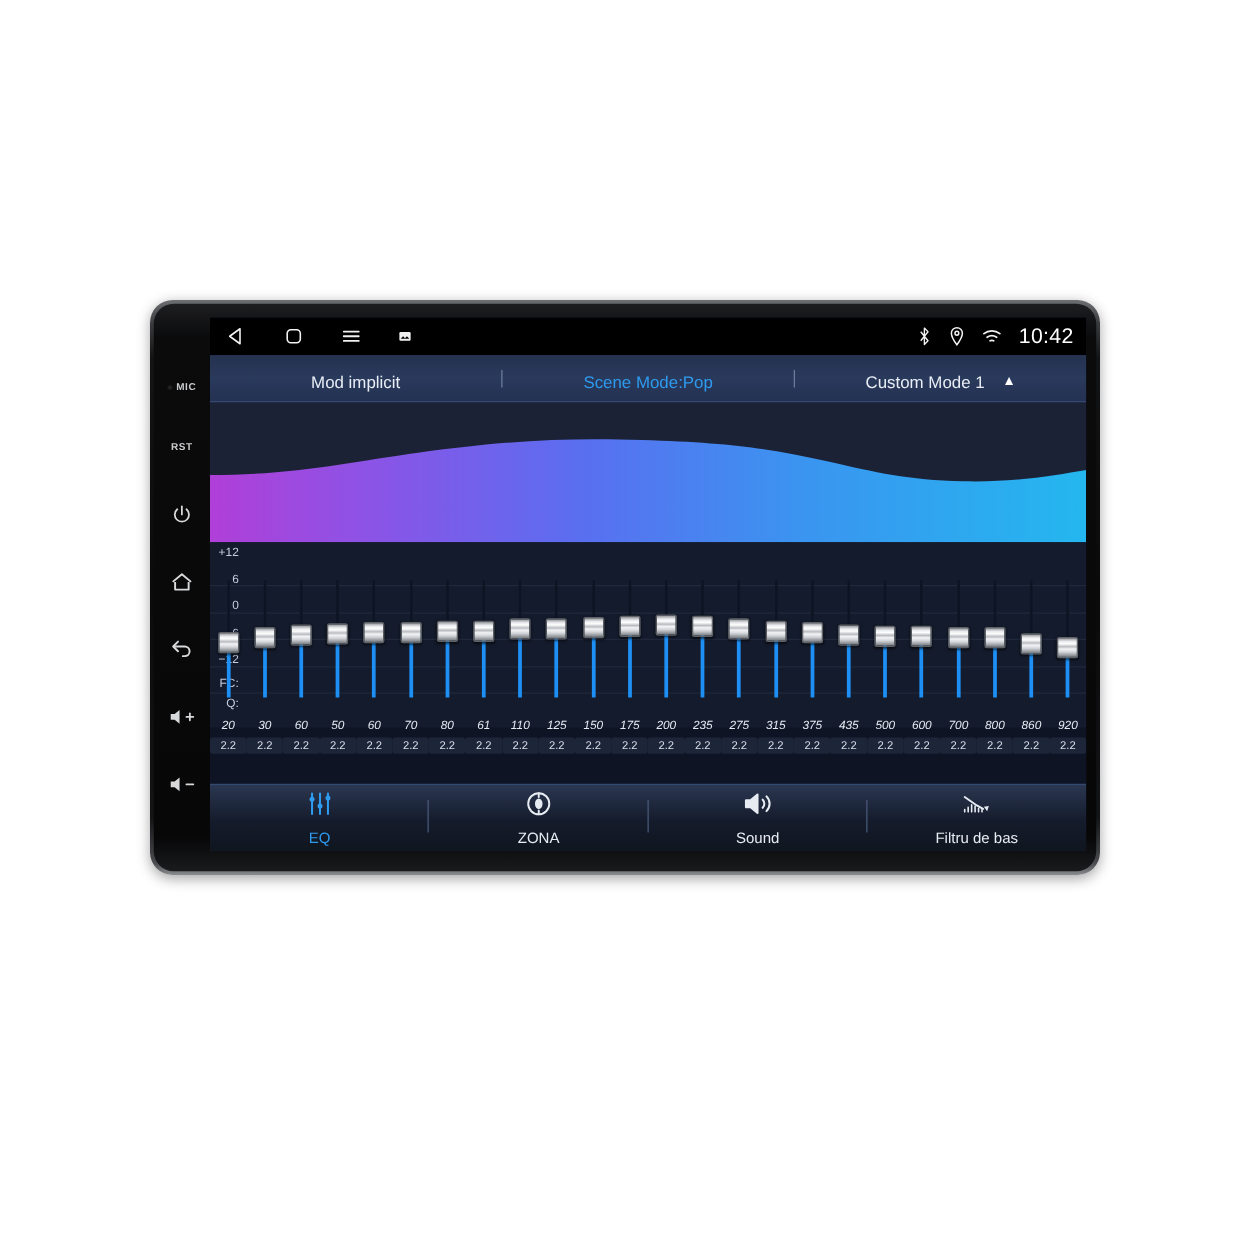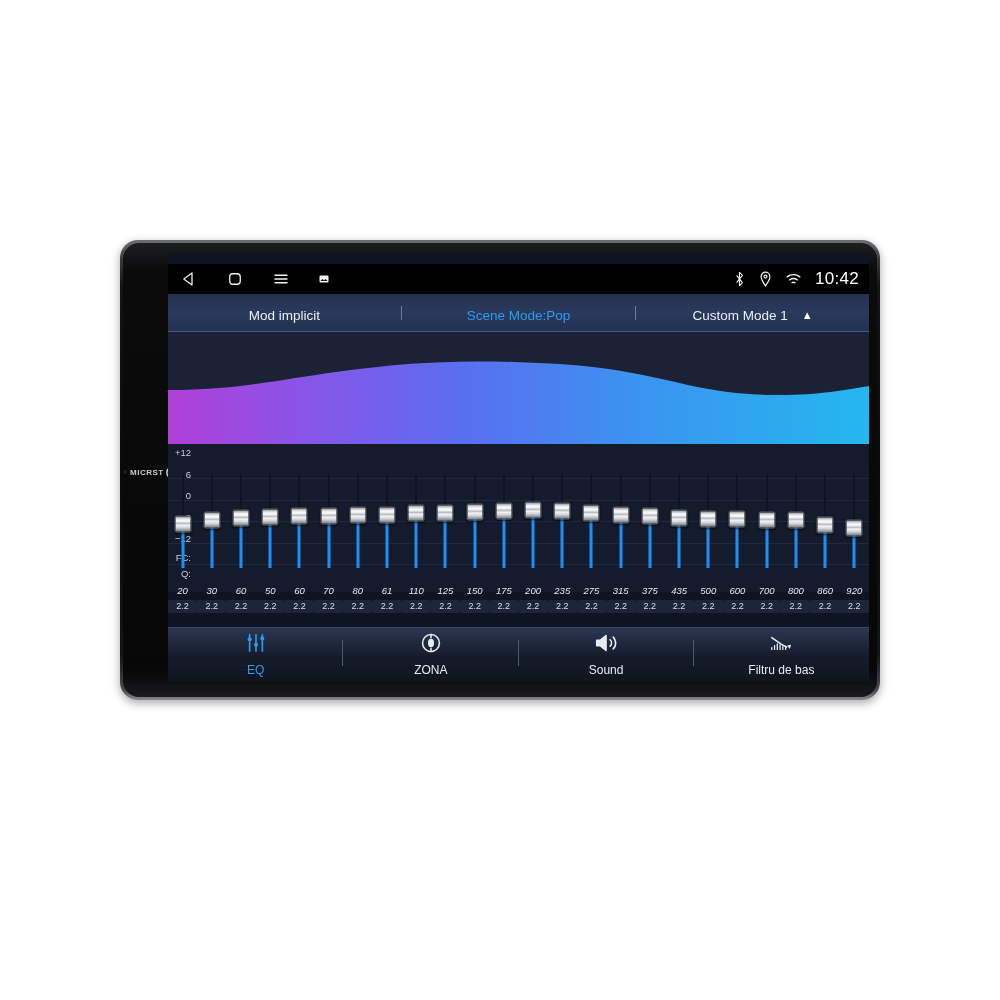--- a/index.html
+++ b/index.html
@@ -24,21 +24,21 @@
     width: 100%; height: 100%;
     border-radius: 16px;
     background: linear-gradient(180deg,#1d1e20 0%,#0b0b0c 6%,#070708 94%,#1a1b1d 100%);
     position: relative;
   }
 
   
   #bezel {
     position: absolute;
     left: 0; top: 0; bottom: 0; width: 45px;
-    display: flex; 
+    display: flex; flex-direction: column;
     align-items: center; justify-content: space-evenly;
     padding: 30px 0 26px 0;
     color: #d8d9db;
   }
   .bezel-key { display:flex; align-items:center; justify-content:center; width: 30px; height: 22px; }
   .bezel-key svg { display:block; }
   .bezel-txt { font-size: 8px; font-weight: bold; letter-spacing: .5px; color:#c9cacc; }
   #mic-row { display:flex; align-items:center; gap:3px; }
   .mic-dot { width:4px;height:4px;border-radius:50%;background:#2b2c2e;box-shadow: inset 0 0 2px #000; }
 
@@ -48,21 +48,20 @@
     left: 45px; top: 11px; right: 8px; bottom: 16px;
     background: #0e1424;
     overflow: hidden;
   }
 
   
   #statusbar {
     height: 30px; background:#000;
     display: flex; align-items: center;
     padding: 0 10px 0 12px;
-    margin-top: 10px;
   }
   #sb-left { display:flex; align-items:center; gap: 28px; }
   #sb-right { margin-left:auto; display:flex; align-items:center; gap: 13px; }
   #clock { color:#fff; font-size:17px; font-weight:500; letter-spacing:.3px; }
   .sb-ico { display:block; }
 
   
   #modebar {
     height: 38px;
     background: linear-gradient(180deg,#33486e 0%,#2b3b5d 45%,#253css 100%);

